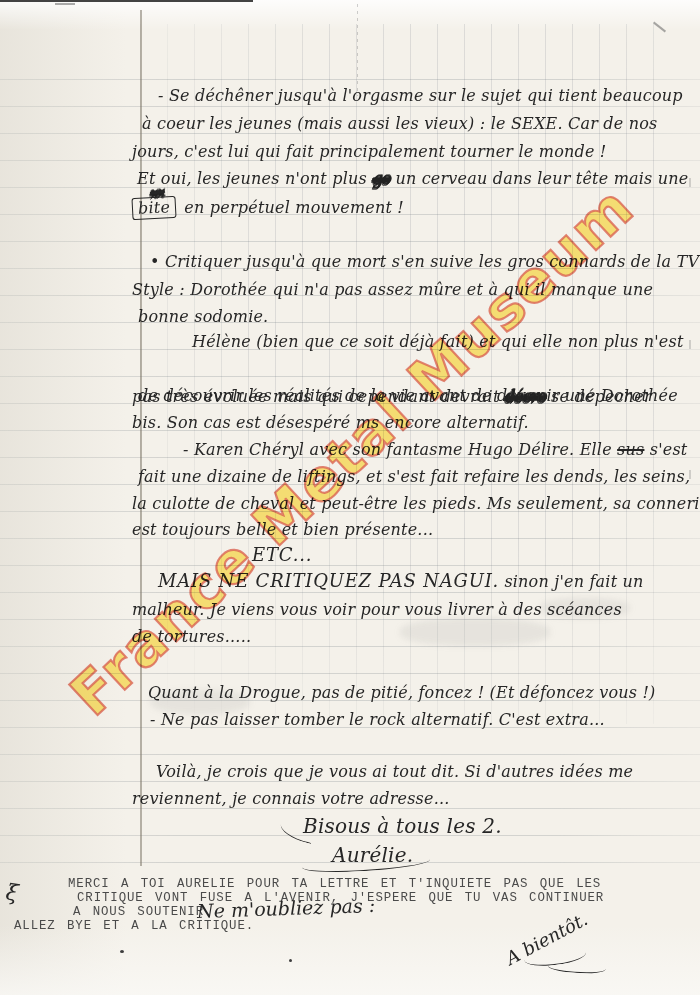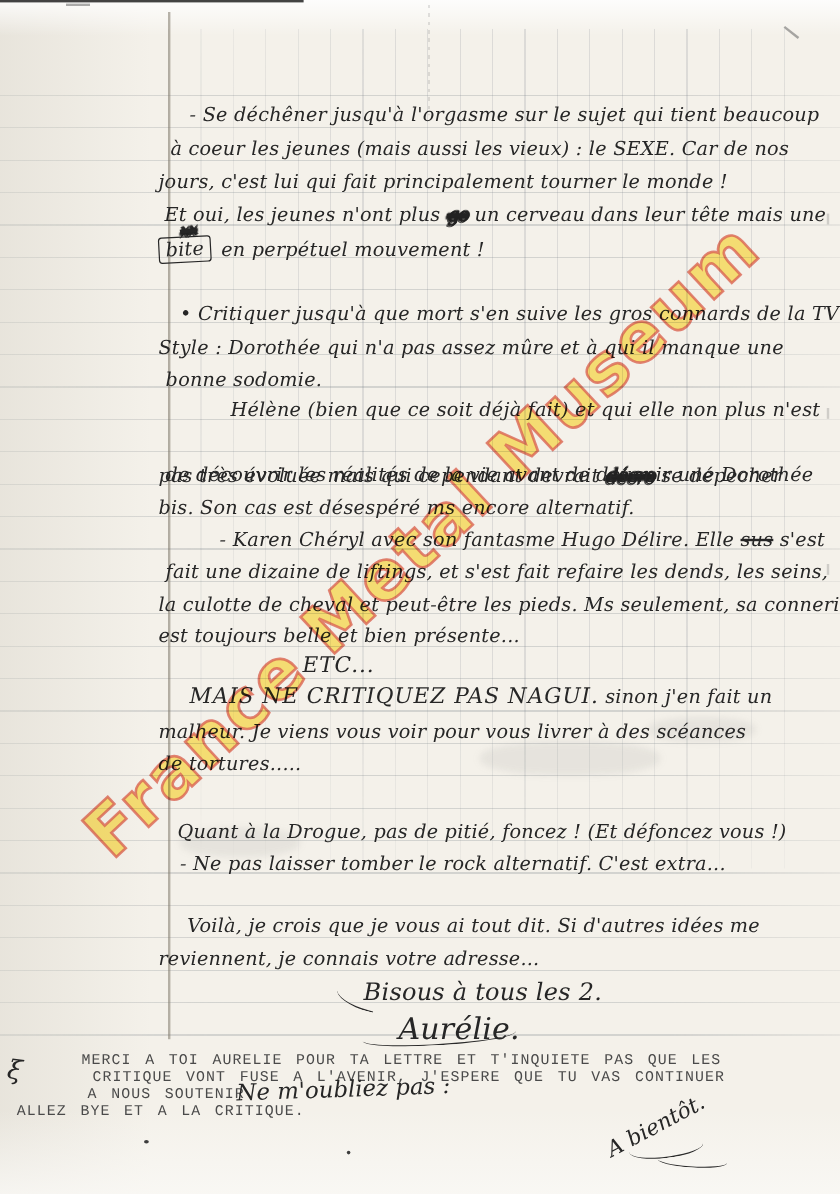--- a/index.html
+++ b/index.html
@@ -38,21 +38,21 @@
   .hw-line{position:absolute;font-family:"DejaVu Serif",serif;font-style:italic;
     font-size:16px;color:#262626;white-space:nowrap;letter-spacing:.2px;}
   .seg-caps{font-size:18px;letter-spacing:.8px;}
   .seg-box{display:inline-block;border:1.7px solid #262626;border-radius:3px;
     padding:0 5px 1px 5px;transform:rotate(-3deg);margin-right:3px;}
   .seg-strike{text-decoration:line-through;text-decoration-thickness:2px;}
   .seg-scribble{color:#222;letter-spacing:-1px;
     text-decoration:line-through;text-decoration-thickness:3px;
     text-shadow:0 1px 0 #222,1px 0 0 #222,-1px 2px 0 rgba(34,34,34,.8),1px -1px 0 rgba(34,34,34,.7);}
   .seg-big{font-size:20px;}
-  .seg-sig{font-size:25px;}
+  .seg-sig{font-size:20px;}
   
   .typed-line{position:absolute;font-family:"Liberation Mono","DejaVu Sans Mono",monospace;
     font-size:12.4px;letter-spacing:.9px;word-spacing:3px;color:#4a4a4a;white-space:nowrap;}
   
   .anno{position:absolute;font-family:"DejaVu Serif",serif;font-style:italic;
     color:#262626;white-space:nowrap;}
   
   .swoosh{position:absolute;border-bottom:1.7px solid #2a2a2a;background:transparent;}
   .swoosh-bisous{left:279px;top:826px;width:34px;height:13px;border-radius:0 0 0 90%;transform:rotate(14deg);}
   .swoosh-sig{left:302px;top:856px;width:128px;height:14px;border-radius:0 0 55% 45%;transform:rotate(-3deg);}

